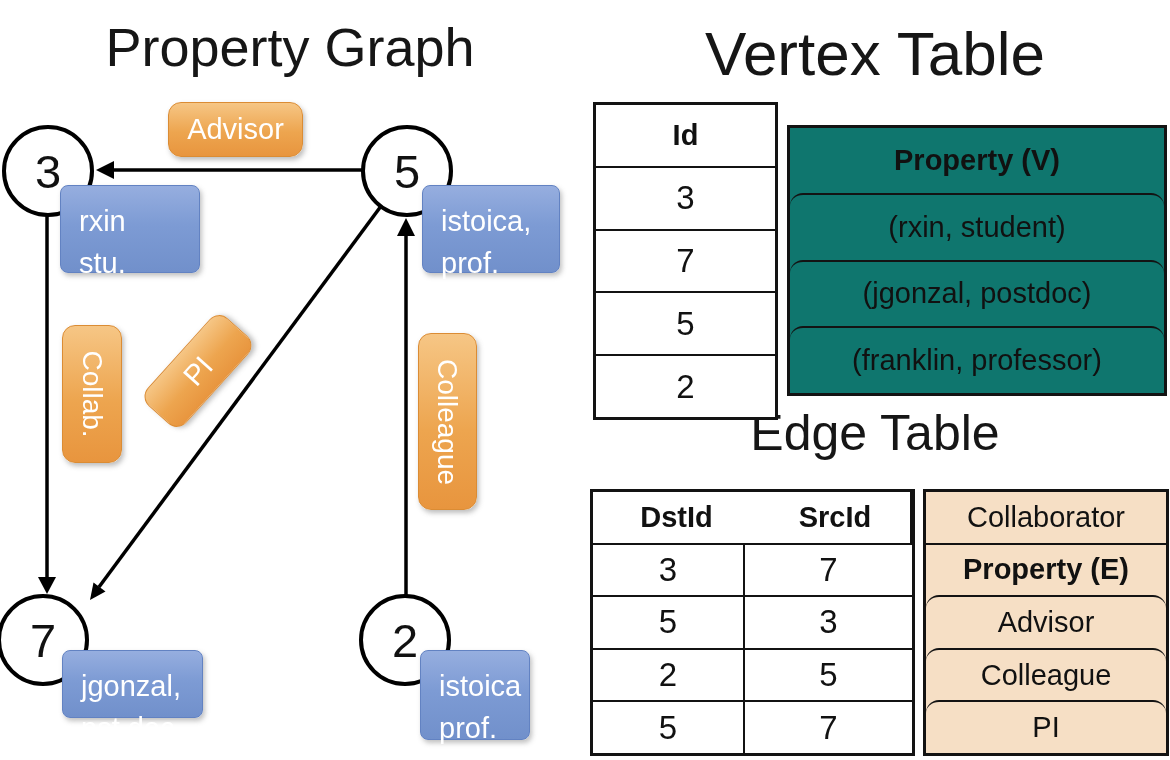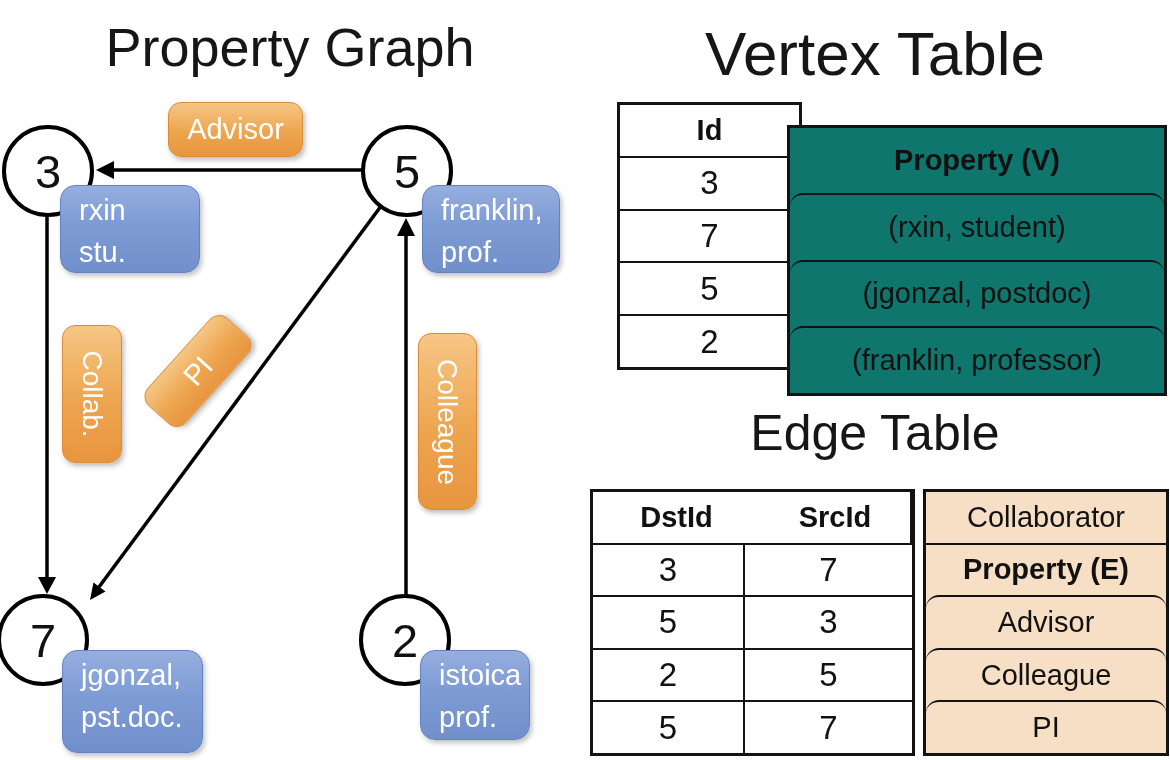--- a/index.html
+++ b/index.html
@@ -55,26 +55,26 @@
     transform: rotate(90deg);
     white-space: nowrap;
     font-size: 28px;
   }
 
   
   .vlabel {
     position: absolute;
     background: linear-gradient(180deg, #96aedf 0%, #7d9bd4 45%, #7190cb 100%);
     border: 1px solid #6282c2;
-    border-radius: 15px;
+    border-radius: 8px;
     box-shadow: 2px 3px 5px rgba(100,100,100,0.4);
     color: #fff;
     font-size: 29px;
     line-height: 42px;
-    padding: 3px 8px 0 18px;
+    padding: 14px 8px 0 18px;
     z-index: 5;
   }
 
   
   #edges { position: absolute; left: 0; top: 0; z-index: 1; }
 
   
   .tbl {
     position: absolute;
     border: 3px solid #131313;
@@ -148,36 +148,36 @@
   </div>
   <div class="elabel" style="left:418px; top:333px; width:59px; height:177px;">
     <span class="vtext">Colleague</span>
   </div>
 
   <div class="vlabel" style="left:60px; top:185px; width:140px; height:88px;">
     <div>rxin</div>
     <div>stu.</div>
   </div>
   <div class="vlabel" style="left:422px; top:185px; width:138px; height:88px;">
-    <div>franklin,</div>
+    <div>istoica,</div>
     <div>prof.</div>
   </div>
-  <div class="vlabel" style="left:62px; top:650px; width:141px; height:103px;">
+  <div class="vlabel" style="left:62px; top:650px; width:141px; height:68px;">
     <div>jgonzal,</div>
     <div>pst.doc.</div>
   </div>
   <div class="vlabel" style="left:420px; top:650px; width:110px; height:90px;">
     <div>istoica</div>
     <div>prof.</div>
   </div>
 
   <div class="abs big-title" style="left:580px; top:18px; width:590px; font-size:62px;">Vertex Table</div>
   <div class="abs big-title" style="left:580px; top:404px; width:590px; font-size:50px;">Edge Table</div>
 
-  <div class="tbl" style="left:593px; top:102px; width:185px; height:268px;margin-left:24px;">
+  <div class="tbl" style="left:593px; top:102px; width:185px; height:318px;">
     <div class="trow hdr">Id</div>
     <div class="trow cell-num">3</div>
     <div class="trow cell-num">7</div>
     <div class="trow cell-num">5</div>
     <div class="trow cell-num">2</div>
   </div>
 
   <div class="tbl blue-fill" style="left:787px; top:102px; width:380px; height:271px;">
     <div class="trow hdr">Property (V)</div>
     <div class="trow cell-txt">(rxin, student)</div>

